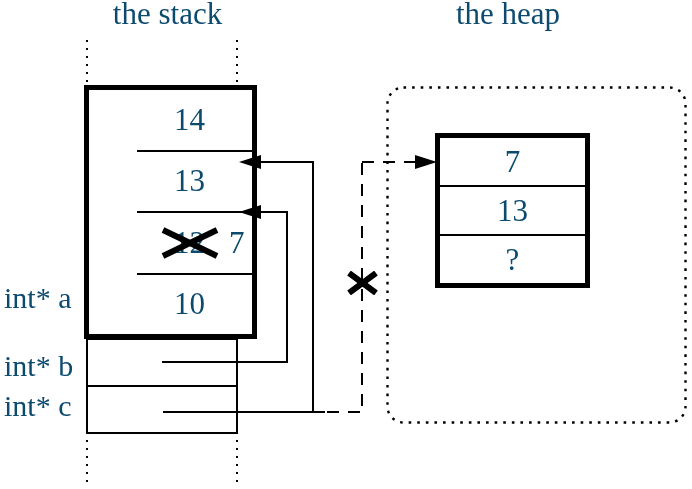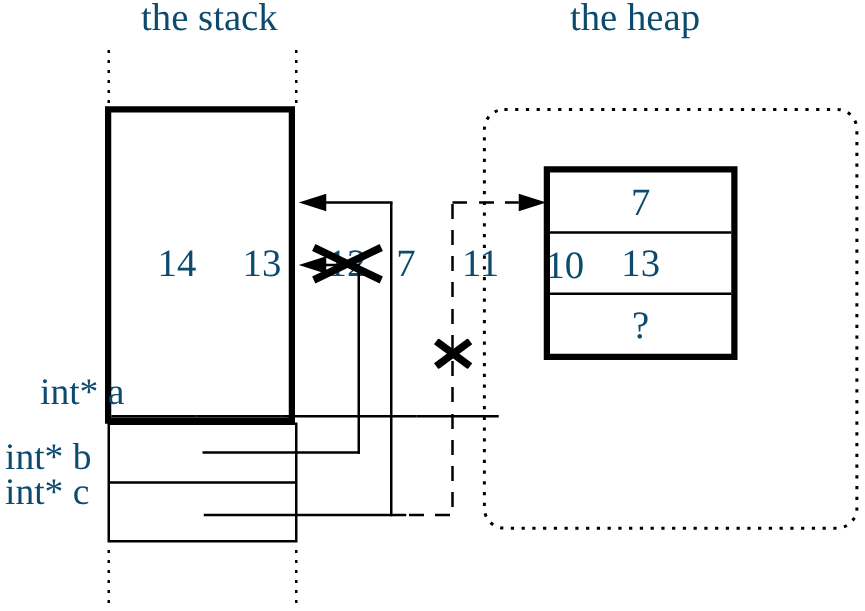--- a/index.html
+++ b/index.html
@@ -9,22 +9,22 @@
   }
   .title{position:absolute;top:-4px;font-size:31px;text-align:center;white-space:nowrap;}
   .stack-title{left:90px;width:155px;}
   .heap-title{left:428px;width:160px;}
 
   
   .vguide{position:absolute;width:2px;
     background:repeating-linear-gradient(to bottom,#000 0 2.5px,transparent 2.5px 8px);}
 
   
-  .stack-box{position:absolute;left:84px;top:85px;width:152px;height:254px;
-    border:5px solid #000;box-sizing:border-box;display:flex;flex-direction:row;}
+  .stack-box{position:absolute;left:84px;top:85px;width:173px;height:254px;
+    border:5px solid #000;box-sizing:border-box;display:flex;flex-direction:column;padding-left:48px;}
   .stack-box .cell{flex:1;border-bottom:2px solid #000;display:flex;align-items:center;
     padding-left:37px;font-size:31px;box-sizing:border-box;}
   .stack-box .cell:last-child{border-bottom:none;}
 
   
   .heap-box{position:absolute;left:435px;top:133px;width:155px;height:155px;
     border:5px solid #000;box-sizing:border-box;display:flex;flex-direction:column;}
   .heap-box .cell{flex:1;border-bottom:2px solid #000;display:flex;align-items:center;
     justify-content:center;font-size:31px;box-sizing:border-box;}
   .heap-box .cell:last-child{border-bottom:none;}
@@ -82,34 +82,31 @@
       <span class="old-wrap">
         <span>12</span>
         <svg width="60" height="36">
           <line x1="3" y1="5" x2="57" y2="31" stroke="#000" stroke-width="6"></line>
           <line x1="3" y1="31" x2="57" y2="5" stroke="#000" stroke-width="6"></line>
         </svg>
       </span>
       <span class="new-val">7</span>
     </div>
     <div class="cell">
-      <span>11</span>
-    </div>
-    <div class="cell">
       <span>10</span>
     </div>
   </div>
 
   <div class="subcells">
     <div class="divider"></div>
   </div>
 
-  <div class="varlabel" style="top:298px;margin-left:28px;">int* a</div>
+  <div class="varlabel" style="top:282px;">int* a</div>
   <div class="varlabel" style="top:350px;text-align:right;">int* b</div>
-  <div class="varlabel" style="top:378px;">int* c</div>
+  <div class="varlabel" style="top:390px;">int* c</div>
 
   <div class="heap-box">
     <div class="cell">
       <span>7</span>
     </div>
     <div class="cell">
       <span>13</span>
     </div>
     <div class="cell">
       <span>?</span>

